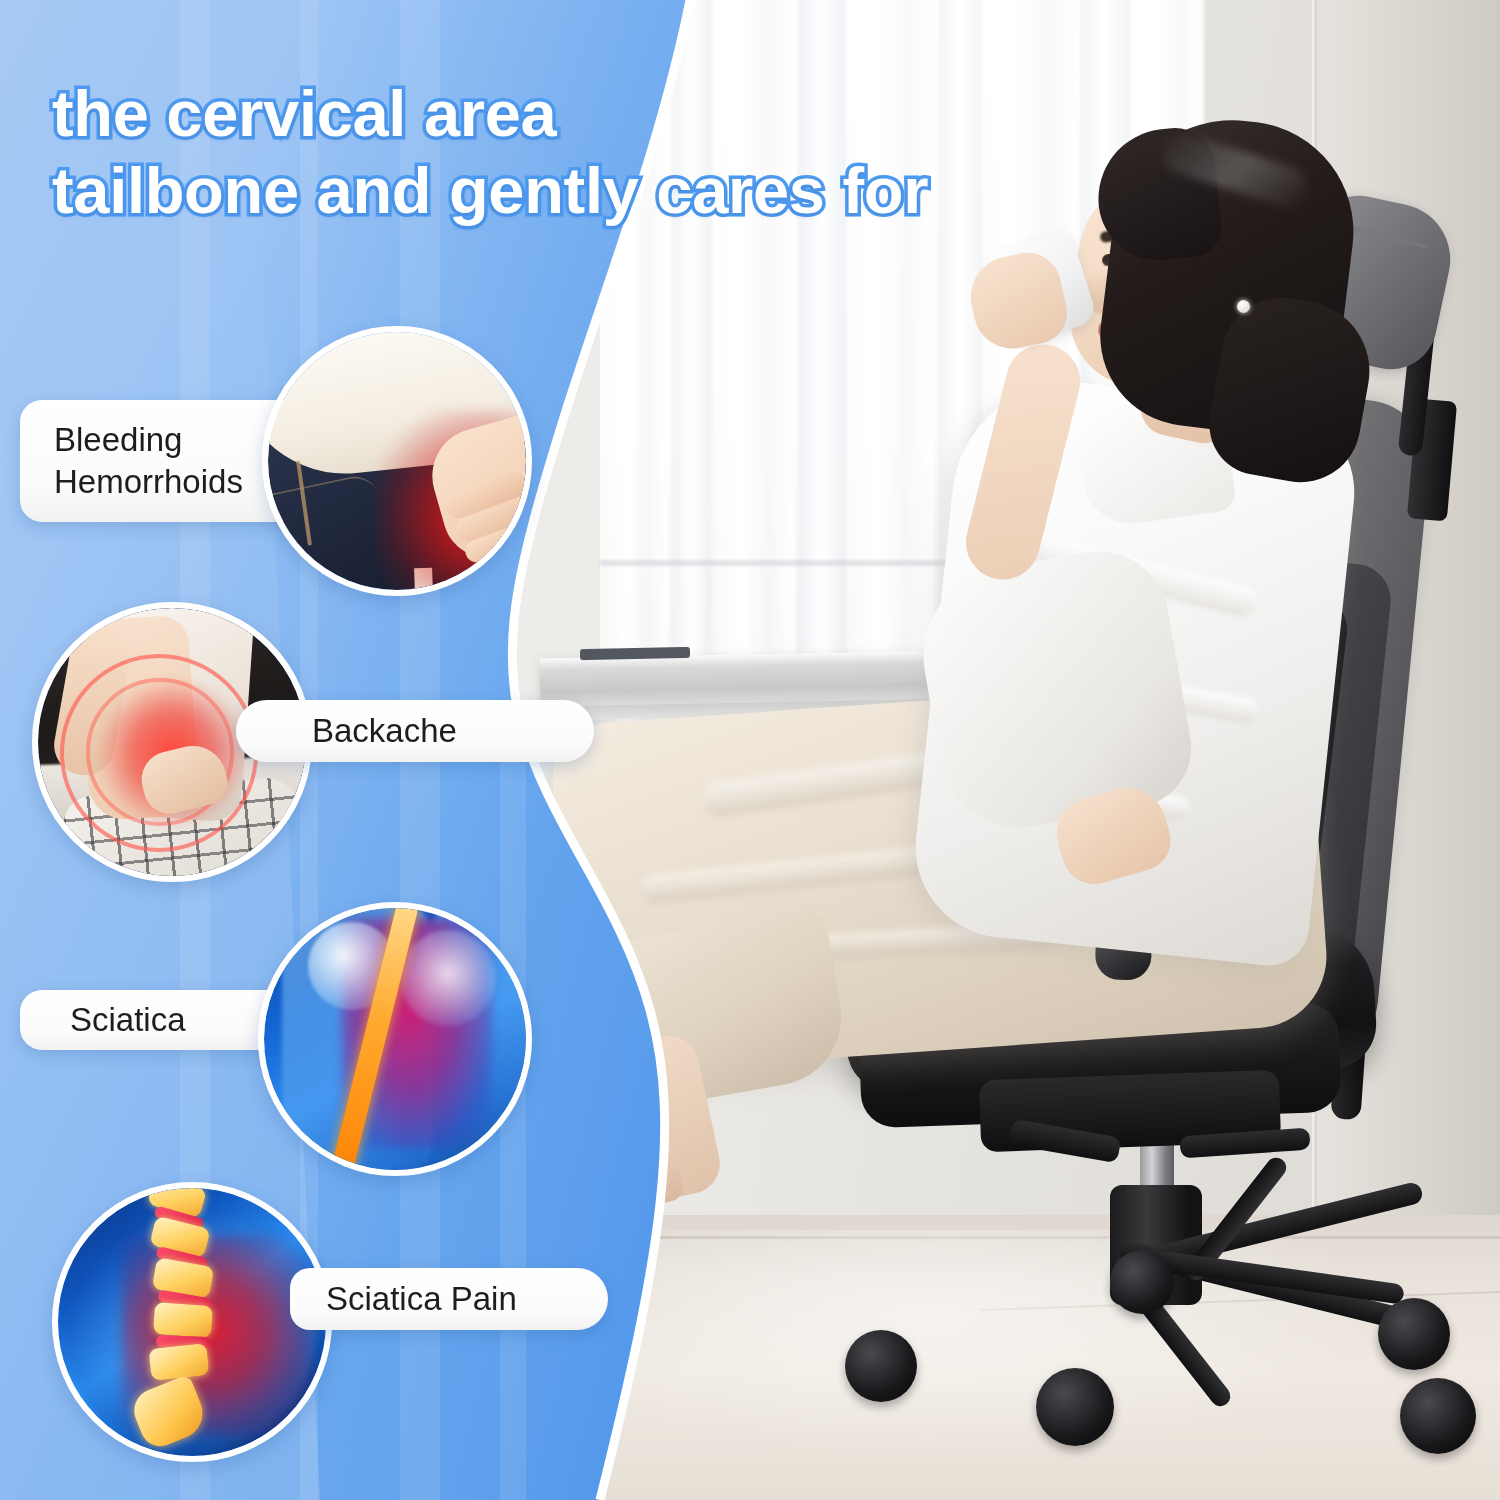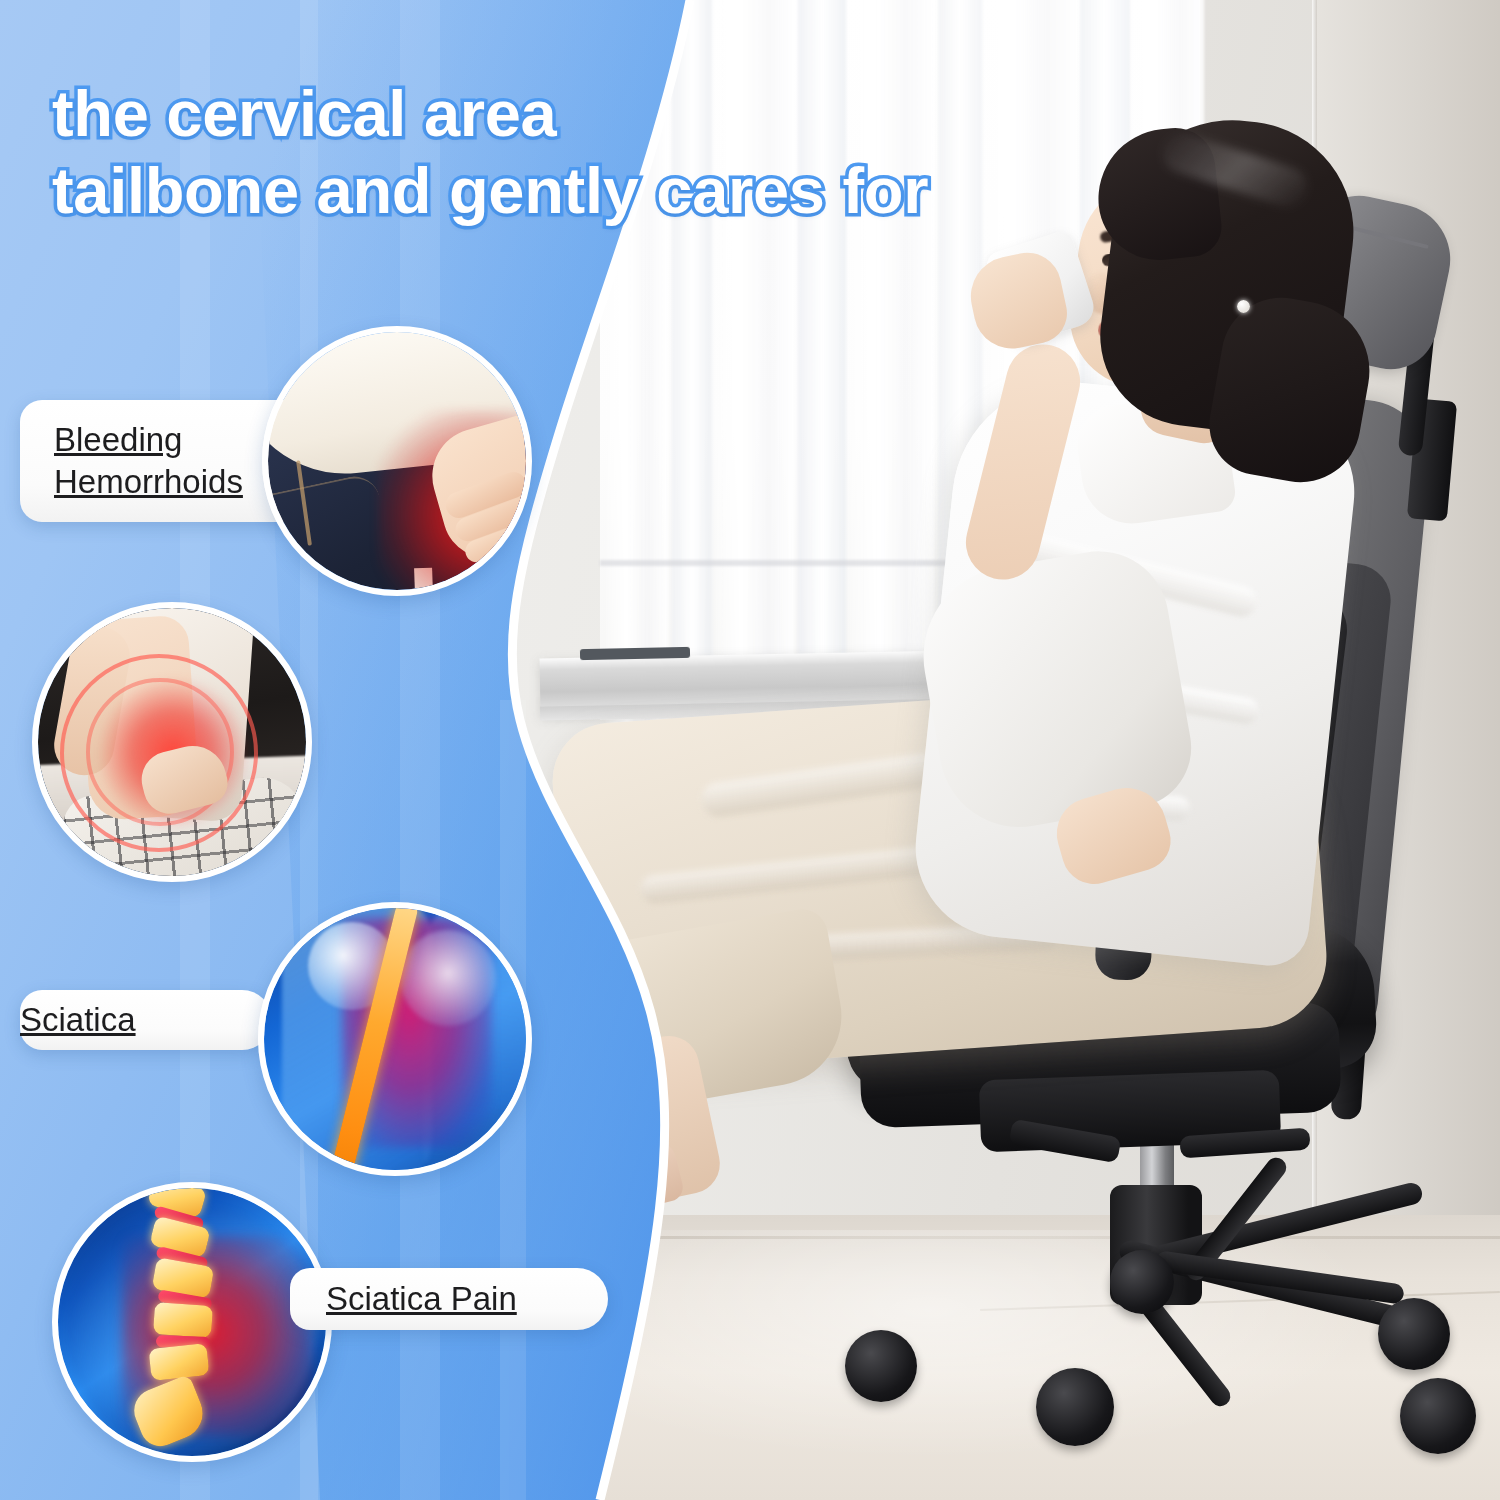--- a/index.html
+++ b/index.html
@@ -304,21 +304,21 @@
   .vert-gap{position:absolute;background:linear-gradient(150deg,#ff4e6b,#d6123f);border-radius:6px;}
   .coccyx{position:absolute;left:78px;top:196px;width:66px;height:58px;
     background:linear-gradient(150deg,#fff0be,#ffc74e 60%,#ef9a22);
     border-radius:22px 10px 26px 20px;transform:rotate(-22deg);
     box-shadow:0 0 10px rgba(255,200,90,.8);}
 
   
   .pill{position:absolute;background:linear-gradient(180deg,#ffffff,#fbfbfb 70%,#f2f2f2);
     display:flex;align-items:center;
     color:#1d1d1f;font-weight:normal;
-    box-shadow:0 5px 16px rgba(35,85,150,.22);text-decoration:underline;}
+    box-shadow:0 5px 16px rgba(35,85,150,.22);}
   .pill span{display:block;}
 </style>
 </head>
 <body>
 
 <div id="stage">
 
   <div class="scene">
     <div class="wall"></div>
     <div class="wall-right"></div>
@@ -499,23 +499,27 @@
       <div class="b-torso"></div>
       <div class="b-skin"></div>
       <div class="b-arm"></div>
       <div class="b-red"></div>
       <div class="b-ring" style="left:22px;top:46px;width:190px;height:190px;"></div>
       <div class="b-ring" style="left:48px;top:70px;width:140px;height:140px;opacity:.7;"></div>
       <div class="b-hand"></div>
     </div>
   </div>
 
+  <div class="pill" style="left:236px;top:700px;width:282px;height:62px;border-radius:31px;
+              padding-left:76px;font-size:33px;">
+    <span>Backache</span>
+  </div>
 
   <div class="pill" style="left:20px;top:990px;width:252px;height:60px;border-radius:22px 30px 30px 22px;
-              font-size:33px;align-items:center;">
+              padding-left:50px;font-size:33px;align-items:center;">
     <span>Sciatica</span>
   </div>
 
   <div class="circ" style="left:258px;top:902px;width:262px;height:262px;">
     <div class="circ-inner">
       <div class="s-bg"></div>
       <div class="s-leg"></div>
       <div class="s-leg2"></div>
       <div class="s-inflame"></div>
       <div class="s-bone"></div>

